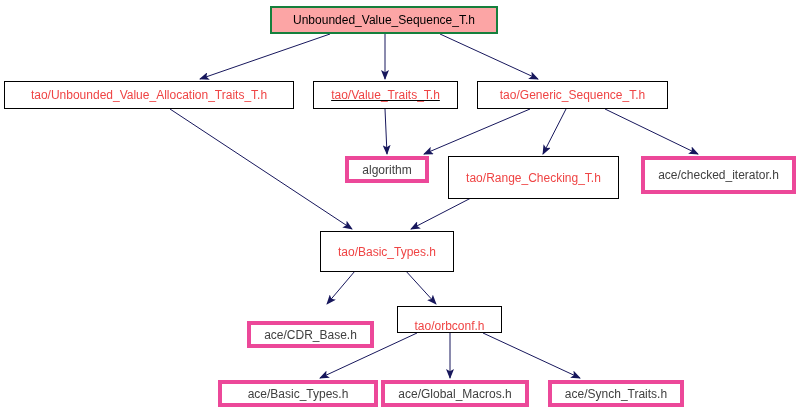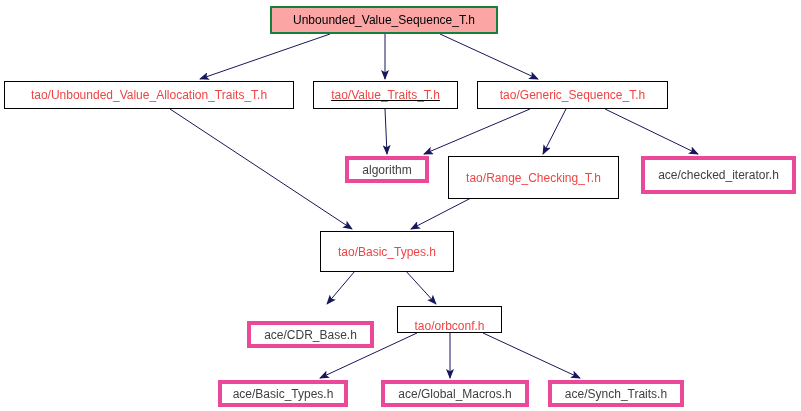--- a/index.html
+++ b/index.html
@@ -107,21 +107,21 @@
       </div>
       <div class="node-box style-plain" style="left: 320px; top: 231px; width: 134px; height: 41px;">
         <span class="node-label">tao/Basic_Types.h</span>
       </div>
       <div class="node-box style-muted" style="left: 247px; top: 306px; width: 127px; height: 27px; margin-top: 15px;">
         <span class="node-label">ace/CDR_Base.h</span>
       </div>
       <div class="node-box style-plain" style="left: 397px; top: 306px; width: 105px; height: 27px; align-items: flex-end;">
         <span class="node-label">tao/orbconf.h</span>
       </div>
-      <div class="node-box style-muted" style="left: 218px; top: 380px; width: 130px; height: 27px;">
+      <div class="node-box style-muted" style="left: 218px; top: 380px; width: 160px; height: 27px;">
         <span class="node-label">ace/Basic_Types.h</span>
       </div>
       <div class="node-box style-muted" style="left: 381px; top: 380px; width: 148px; height: 27px;">
         <span class="node-label">ace/Global_Macros.h</span>
       </div>
       <div class="node-box style-muted" style="left: 548px; top: 380px; width: 136px; height: 27px; align-items: center;">
         <span class="node-label">ace/Synch_Traits.h</span>
       </div>
     </div>
 

